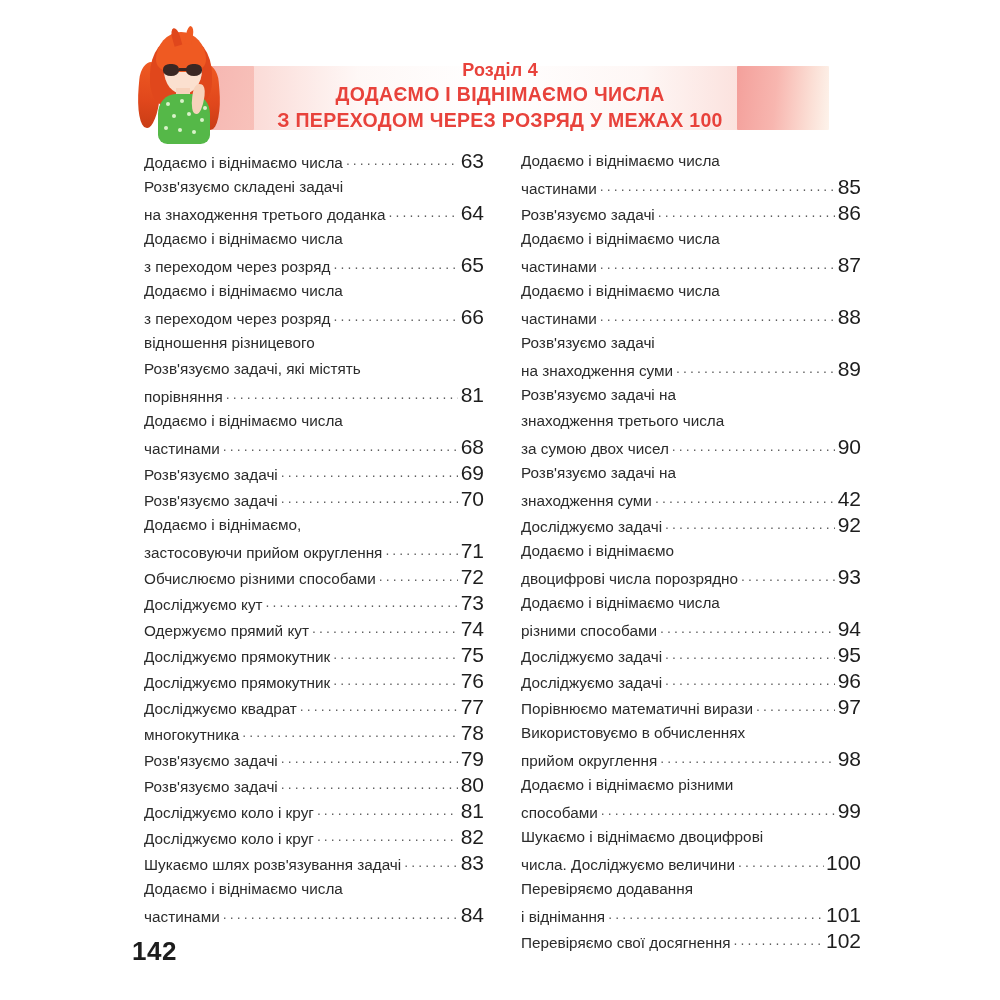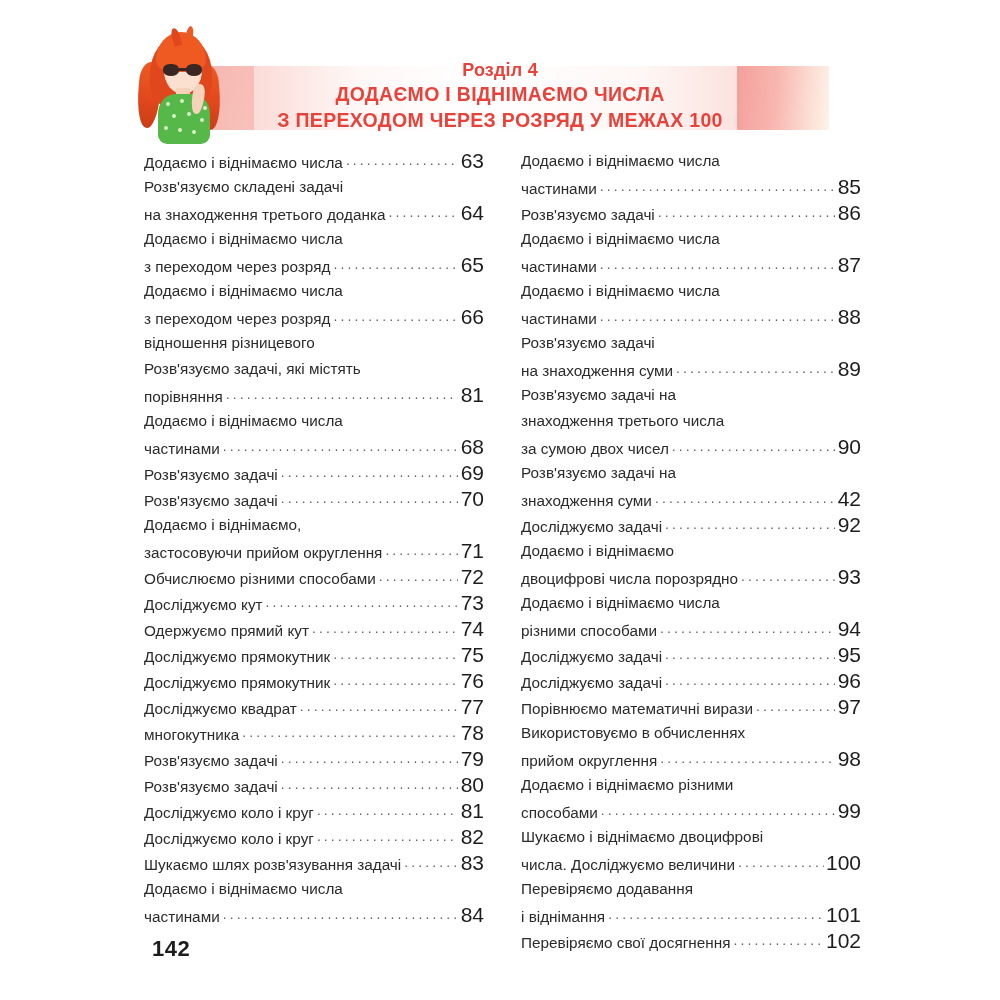--- a/index.html
+++ b/index.html
@@ -221,23 +221,23 @@
     font-weight: 400;
     font-size: 21px;
     color: #1d1d1d;
     text-align: right;
     min-width: 24px;
   }
 
   
   .folio {
     position: absolute;
-    left: 152px;
+    left: 132px;
     top: 936px;
-    font-size: 22px;
+    font-size: 26px;
     font-weight: 700;
     color: #1d1d1d;
     letter-spacing: .5px;
   }
 </style>
 </head>
 <body>
 
 <div class="page">
 

